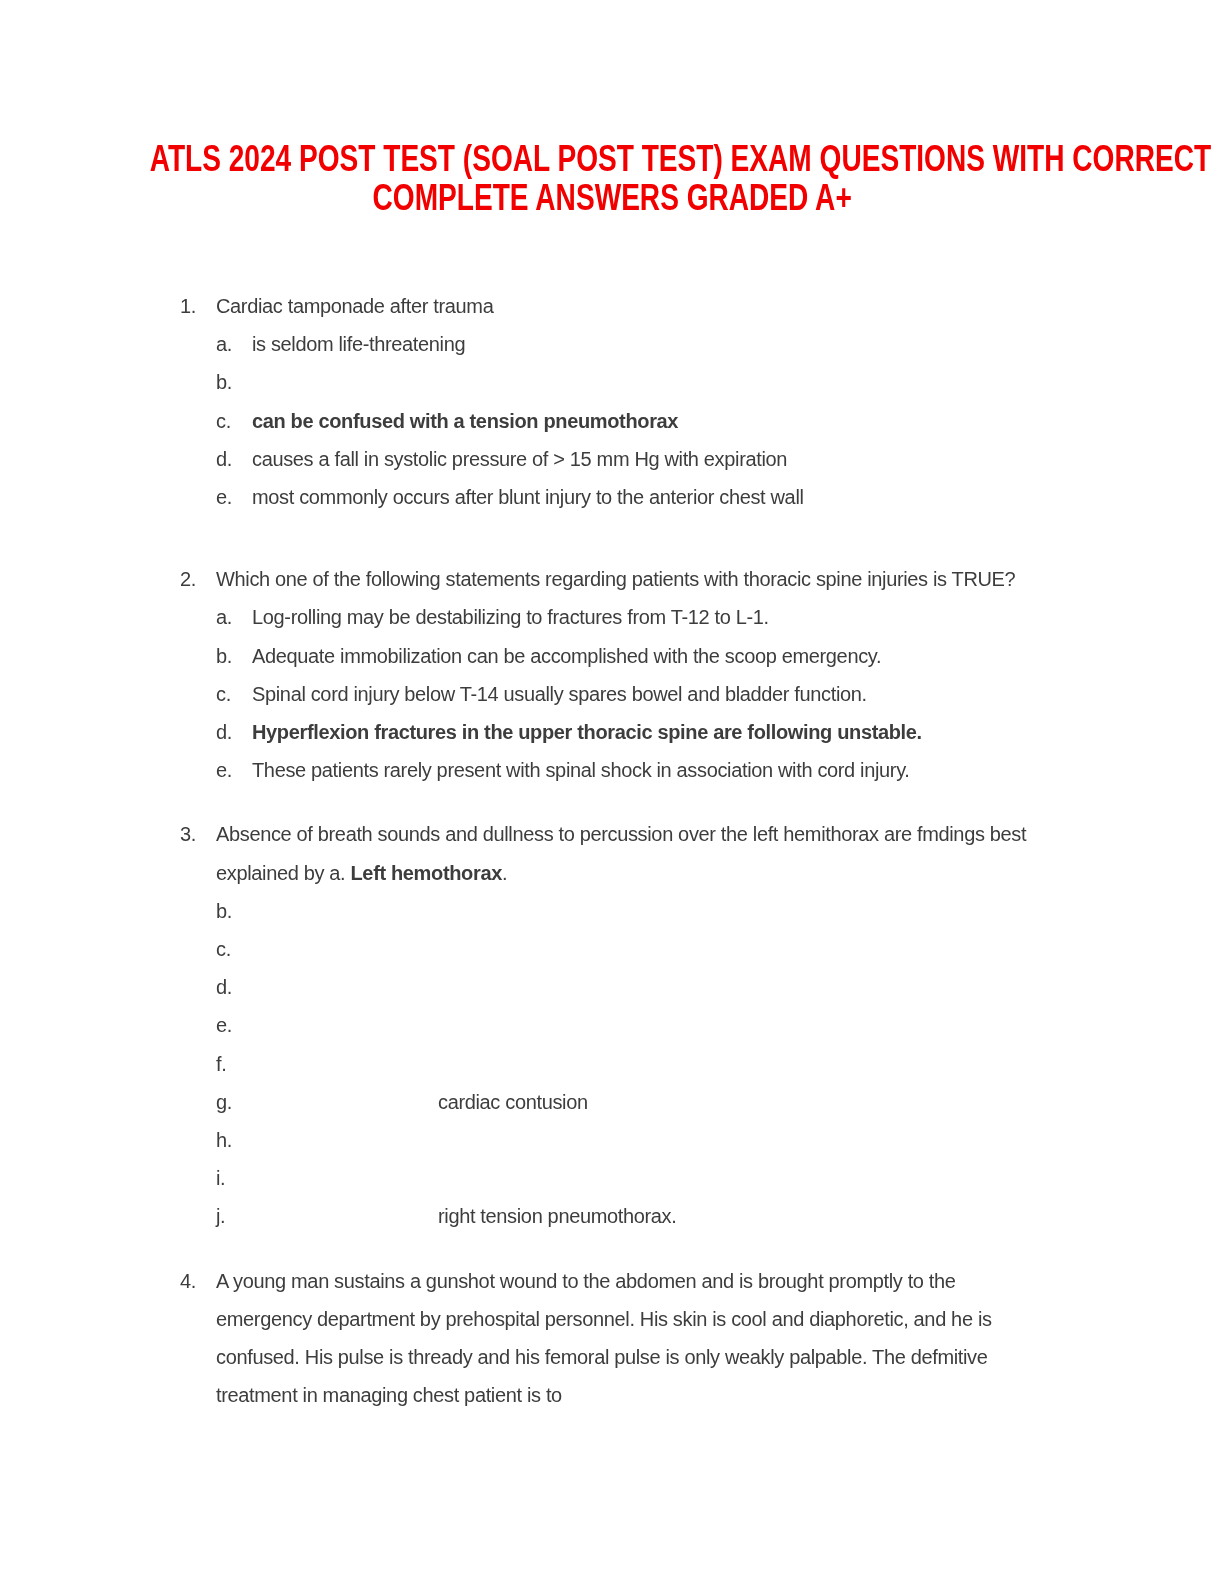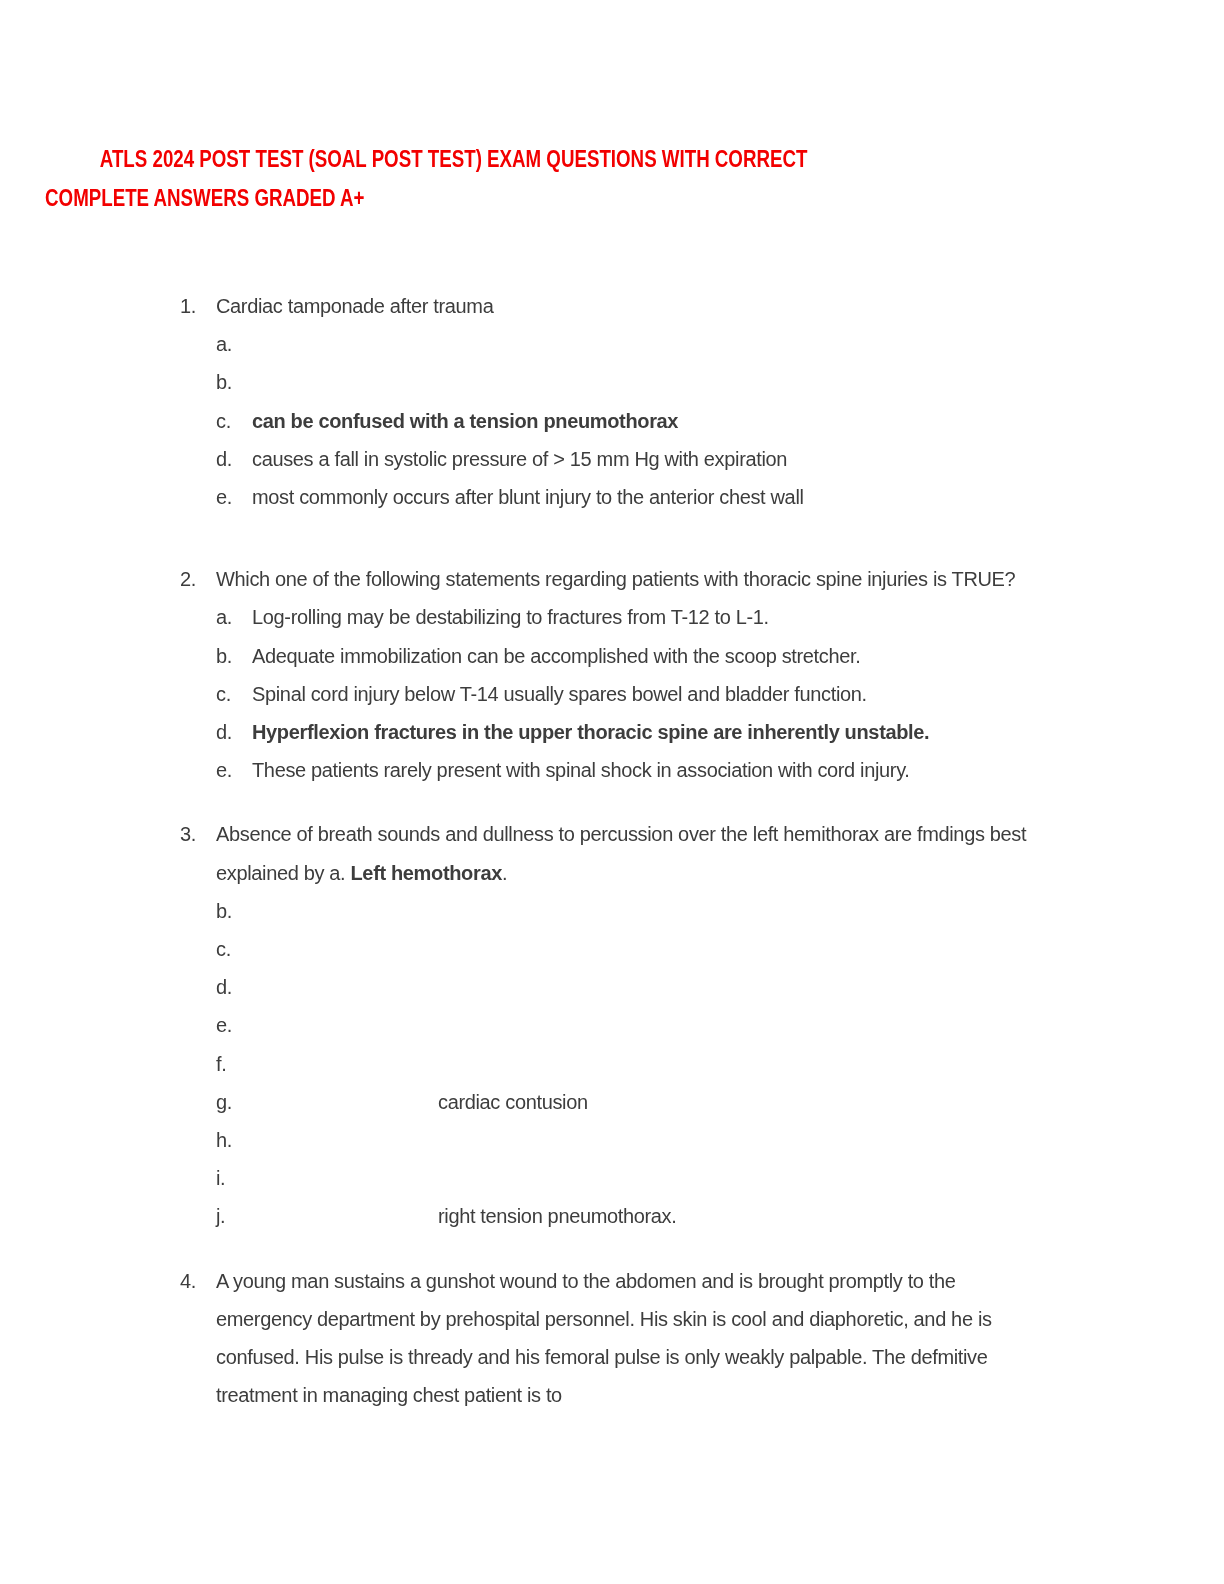--- a/index.html
+++ b/index.html
@@ -14,24 +14,24 @@
     background: #ffffff;
     overflow: hidden;
     font-family: "Liberation Sans", sans-serif;
     font-size: 20px;
     letter-spacing: -0.35px;
     line-height: 38.2px;
     color: #3d3d3d;
   }
   .doc-title {
     margin-top: 139px;
-    text-align: left;
+    text-align: center;
     color: #f20000;
     font-weight: bold;
-    font-size: 24px;
+    font-size: 36px;
     line-height: 39px;
     letter-spacing: 0;
   }
   .doc-title .tline {
     display: inline-block;
     transform: scaleX(0.78);
     transform-origin: center;
     white-space: nowrap;
   }
   .content {
@@ -63,20 +63,21 @@
 
   <div class="content">
 
     <section class="question q1">
       <div class="qline">
         <span class="qnum">1.</span>
         <span class="qtext">Cardiac tamponade after trauma</span>
       </div>
       <div class="opt">
         <span class="oletter">a.</span>
+        <span class="otext">is seldom life-threatening</span>
       </div>
       <div class="opt">
         <span class="oletter">b.</span>
       </div>
       <div class="opt">
         <span class="oletter">c.</span>
         <span class="otext bold">can be confused with a tension pneumothorax</span>
       </div>
       <div class="opt">
         <span class="oletter">d.</span>
@@ -92,29 +93,29 @@
       <div class="qline">
         <span class="qnum">2.</span>
         <span class="qtext">Which one of the following statements regarding patients with thoracic spine injuries is TRUE?</span>
       </div>
       <div class="opt">
         <span class="oletter">a.</span>
         <span class="otext">Log-rolling may be destabilizing to fractures from T-12 to L-1.</span>
       </div>
       <div class="opt">
         <span class="oletter">b.</span>
-        <span class="otext">Adequate immobilization can be accomplished with the scoop stretcher.</span>
+        <span class="otext">Adequate immobilization can be accomplished with the scoop emergency.</span>
       </div>
       <div class="opt">
         <span class="oletter">c.</span>
         <span class="otext">Spinal cord injury below T-14 usually spares bowel and bladder function.</span>
       </div>
       <div class="opt">
         <span class="oletter">d.</span>
-        <span class="otext bold">Hyperflexion fractures in the upper thoracic spine are inherently unstable.</span>
+        <span class="otext bold">Hyperflexion fractures in the upper thoracic spine are following unstable.</span>
       </div>
       <div class="opt">
         <span class="oletter">e.</span>
         <span class="otext">These patients rarely present with spinal shock in association with cord injury.</span>
       </div>
     </section>
 
     <section class="question q3">
       <div class="qline">
         <span class="qnum">3.</span>

